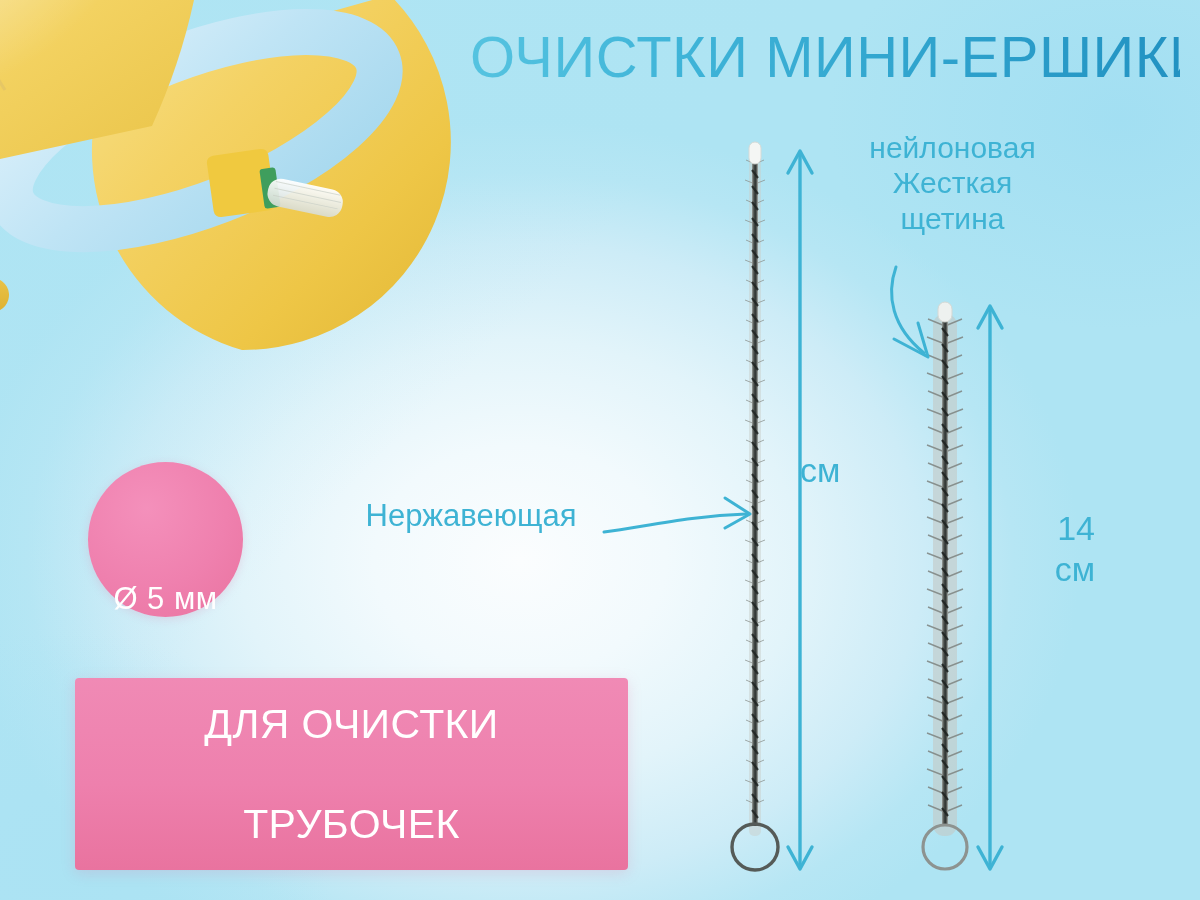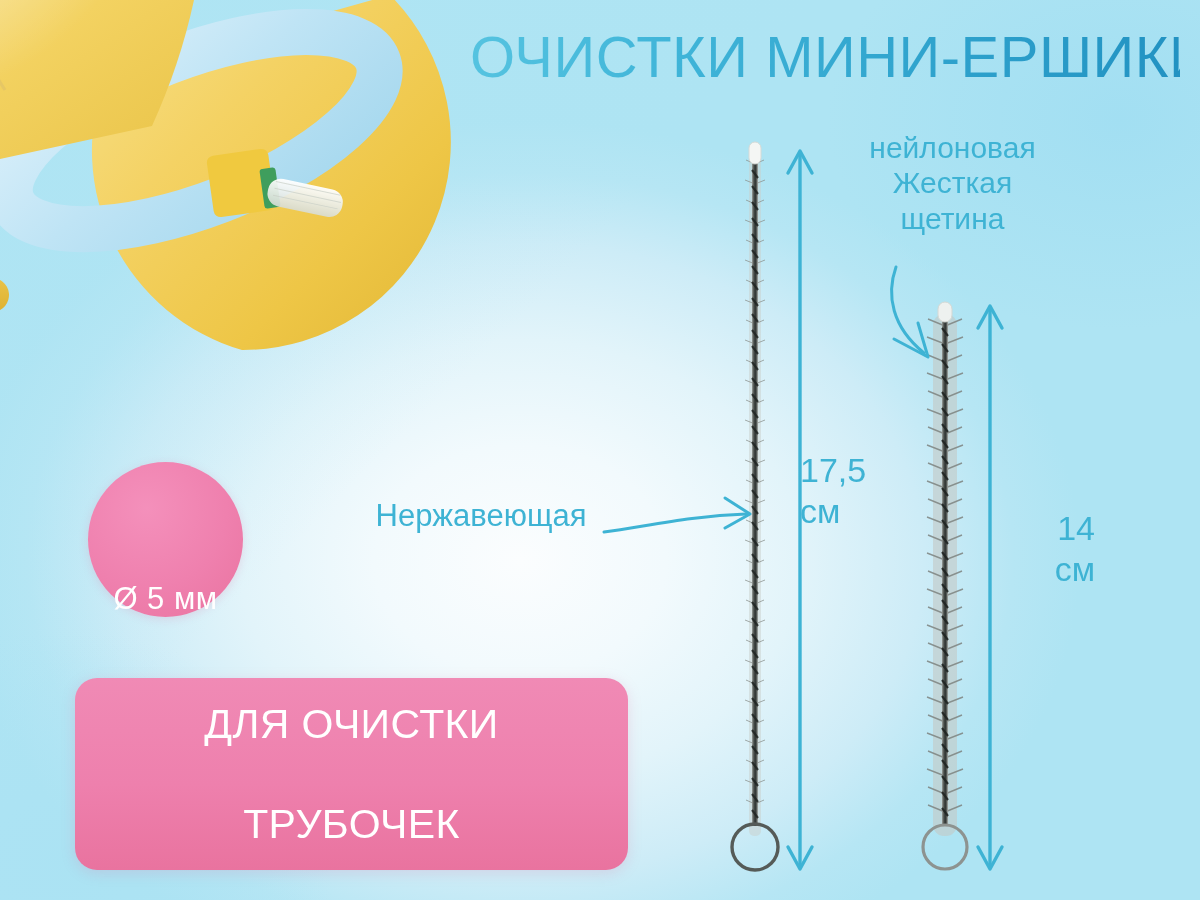--- a/index.html
+++ b/index.html
@@ -53,21 +53,21 @@
 
   
   .lbl {
     position:absolute;
     color:#3eb3d4;
     font-weight:400;
     line-height:1.18;
     text-align:center;
   }
   #lbl-bristle { left:845px; top:130px; width:215px; font-size:30px; }
-  #lbl-steel   { left:331px; top:498px; width:300px; font-size:31px; }
+  #lbl-steel   { left:321px; top:498px; width:300px; font-size:31px; }
   #lbl-175     { left:800px; top:450px; width:110px; font-size:34px; text-align:left; line-height:1.22; }
   #lbl-14      { left:995px; top:508px; width:100px; font-size:34px; text-align:right; line-height:1.22; }
 
   
   #badge-diam {
     position:absolute;
     left:88px; top:462px;
     width:155px; height:155px;
     border-radius:50%;
     background:radial-gradient(circle at 38% 30%, #f490bb 0%, #ef80ae 55%, #e9739f 100%);
@@ -79,21 +79,21 @@
     font-size:31px;
     letter-spacing:.5px;
     white-space:nowrap;
   }
 
   
   #banner-use {
     position:absolute;
     left:75px; top:678px;
     width:553px; height:192px;
-    border-radius:22px;
+    border-radius:4px;
     background:linear-gradient(180deg,#f08ab5 0%,#ee80ad 55%,#e9739f 100%);
     display:flex; align-items:center; justify-content:center;
     box-shadow:0 3px 14px rgba(220,120,165,.22);
   }
   #banner-use p {
     color:#ffffff;
     font-size:41px;
     line-height:1.22;
     text-align:center;
     letter-spacing:.4px;
@@ -485,21 +485,20 @@
     <div>нейлоновая</div>
     <div>Жесткая</div>
     <div>щетина</div>
   </div>
 
   <div class="lbl" id="lbl-steel">
     <div>Нержавеющая</div>
   </div>
 
   <div class="lbl" id="lbl-175">
-    <div>17,5</div>
     <div>см</div>
   </div>
 
   <div class="lbl" id="lbl-14">
     <div>14</div>
     <div>см</div>
   </div>
 
   <div id="badge-diam">
     <span>Ø 5 мм</span>

